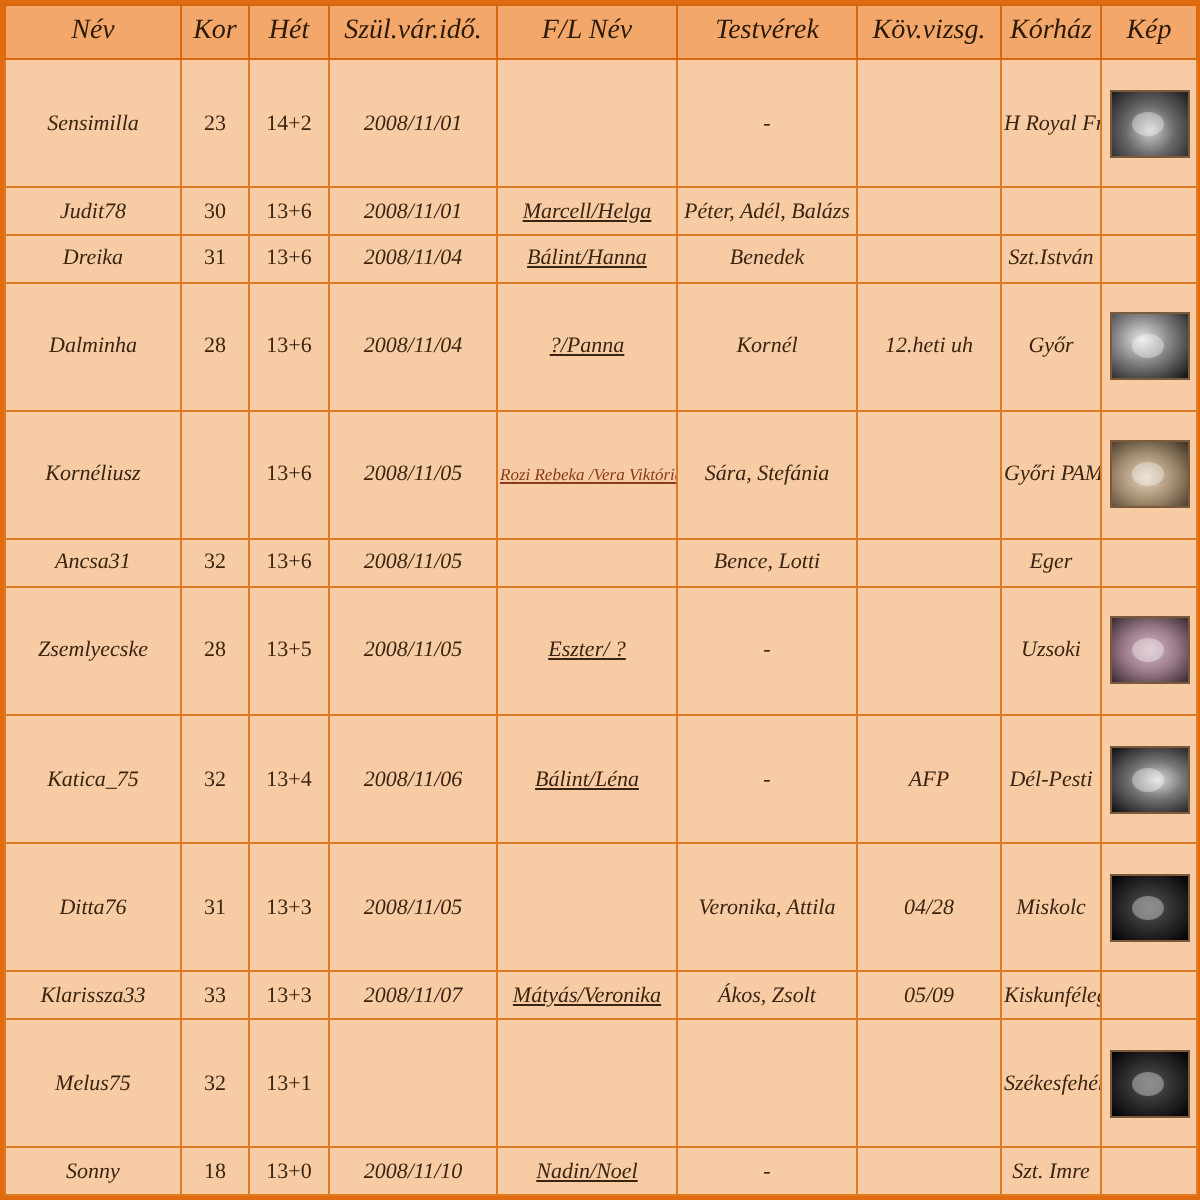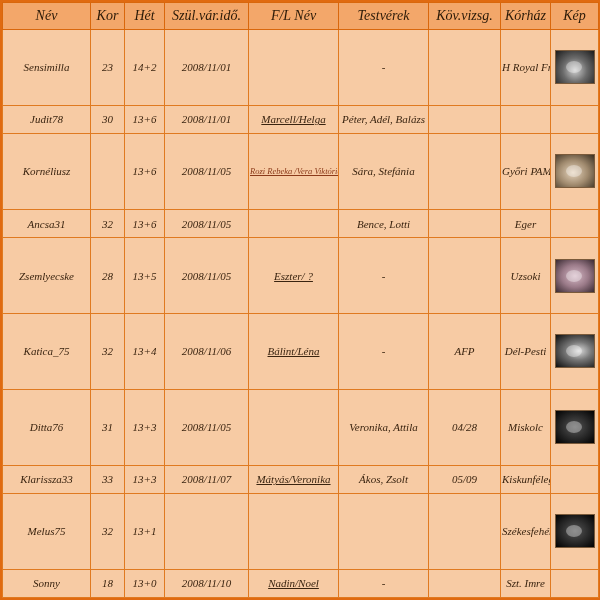--- a/index.html
+++ b/index.html
@@ -46,21 +46,20 @@
     font-weight: normal;
     color: #2b1a08;
     height: 26px;
     border: 1px solid #d9670c;
   }
   td.name {
     font-style: italic;
     font-size: 12px;
   }
   td.kor, td.het {
-    font-style: italic;
     font-size: 12px;
   }
   td.date {
     font-style: italic;
     font-size: 12px;
   }
   td.fl {
     font-style: italic;
     font-size: 12px;
     text-decoration: underline;
@@ -169,20 +168,46 @@
           <td class="kor">30</td>
           <td class="het">13+6</td>
           <td class="date">2008/11/01</td>
           <td class="fl">Marcell/Helga</td>
           <td class="sib">Péter, Adél, Balázs</td>
           <td class="next"></td>
           <td class="hosp"></td>
           <td class="pic"></td>
         </tr>
         <tr>
+          <td class="name">Dreika</td>
+          <td class="kor">31</td>
+          <td class="het">13+6</td>
+          <td class="date">2008/11/04</td>
+          <td class="fl">Bálint/Hanna</td>
+          <td class="sib">Benedek</td>
+          <td class="next"></td>
+          <td class="hosp">Szt.István</td>
+          <td class="pic"></td>
+        </tr>
+        <tr>
+          <td class="name">Dalminha</td>
+          <td class="kor">28</td>
+          <td class="het">13+6</td>
+          <td class="date">2008/11/04</td>
+          <td class="fl">?/Panna</td>
+          <td class="sib">Kornél</td>
+          <td class="next">12.heti uh</td>
+          <td class="hosp">Győr</td>
+          <td class="pic">
+            <div class="thumb us2">
+              <div class="blob" style="width: 16px; height: 12px; left: 10px; top: 10px;"></div>
+            </div>
+          </td>
+        </tr>
+        <tr>
           <td class="name">Kornéliusz</td>
           <td class="kor"></td>
           <td class="het">13+6</td>
           <td class="date">2008/11/05</td>
           <td class="fl small">Rozi Rebeka /Vera Viktória</td>
           <td class="sib">Sára, Stefánia</td>
           <td class="next"></td>
           <td class="hosp">Győri PAMOK</td>
           <td class="pic">
             <div class="thumb tan">

